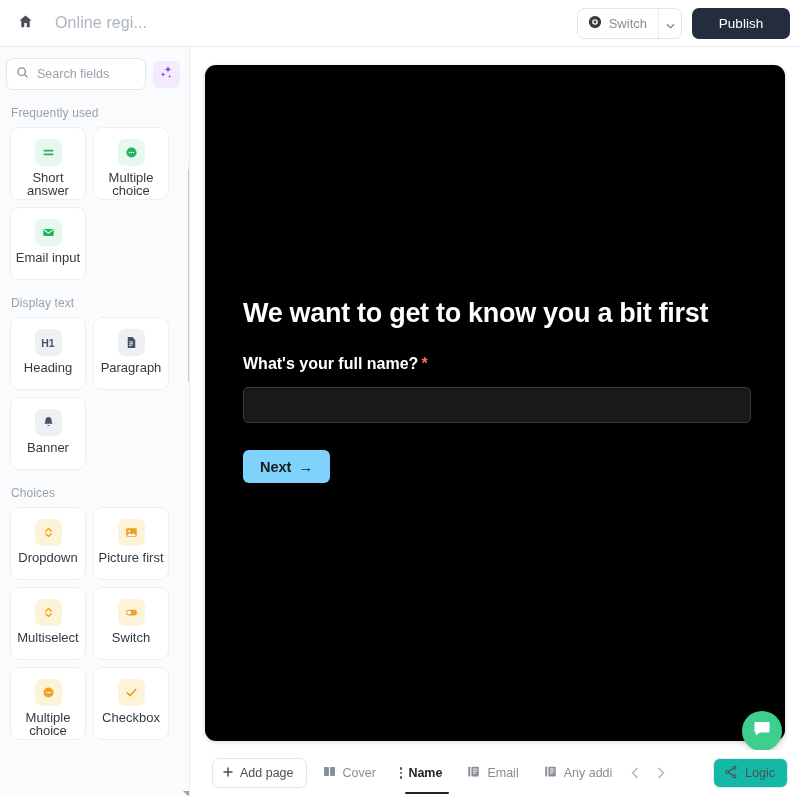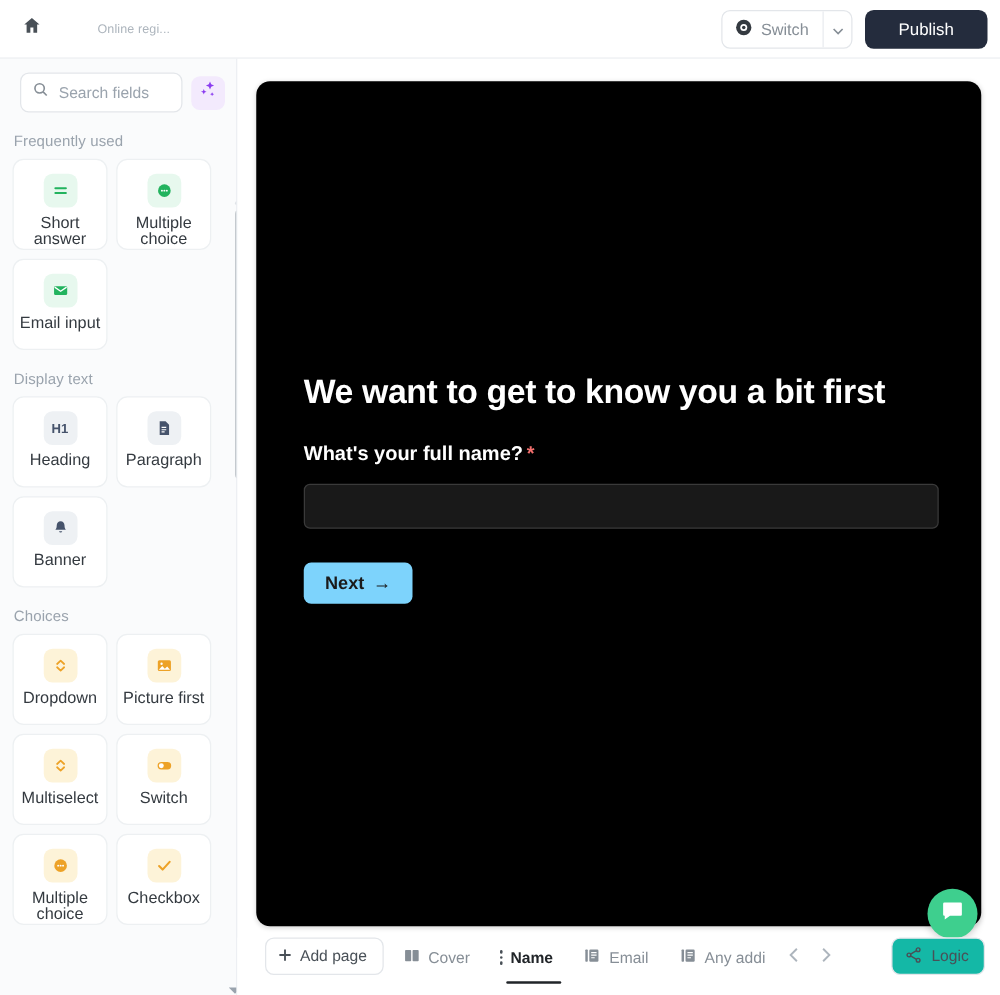--- a/index.html
+++ b/index.html
@@ -16,21 +16,21 @@
     position: absolute; top: 0; left: 0; width: 800px; height: 47px;
     background: #ffffff; border-bottom: 1px solid #e9ecef;
     display: flex; align-items: center;
   }
   .home-btn {
     width: 34px; height: 34px; margin-left: 8px;
     display: flex; align-items: center; justify-content: center;
     border-radius: 6px; cursor: pointer;
   }
   .doc-title {
-    margin-left: 36px; font-size: 10px; color: #adb5bd;
+    margin-left: 13px; font-size: 16px; color: #adb5bd;
     letter-spacing: .1px; white-space: nowrap;
   }
   .edit-select {
     position: absolute; left: 343px; top: 7px; width: 120px; height: 32px;
     background: #fff; border: 1px solid #e3e6ea; border-radius: 7px;
     display: flex; align-items: center; padding: 0 10px;
     cursor: pointer;
   }
   .edit-select .lbl { font-size: 13px; color: #495057; flex: 1; }
   .stepper { display: flex; flex-direction: column; align-items: center; gap: 2px; color:#868e96; }
@@ -55,21 +55,21 @@
   }
 
   
   .sidebar {
     position: absolute; left: 0; top: 47px; width: 190px; height: 749px;
     background: #fafbfc; border-right: 1px solid #e9ecef;
     overflow: hidden;
   }
   .search-row {
     display: flex; align-items: center; gap: 7px;
-    padding: 11px 9px 0 16px;
+    padding: 11px 9px 0 6px;
   }
   .search-box {
     flex: 1; height: 32px; background: #fff;
     border: 1px solid #e3e6ea; border-radius: 7px;
     display: flex; align-items: center; padding: 0 9px; gap: 8px;
   }
   .search-box input {
     border: none; outline: none; background: transparent;
     font-size: 12.5px; color: #495057; width: 100%;
     font-family: "Liberation Sans", sans-serif;
@@ -152,21 +152,21 @@
   .chat-launcher {
     position: absolute; right: 18px; bottom: 45px;
     width: 40px; height: 40px; border-radius: 50%;
     background: #3ecf8e; display: flex; align-items: center; justify-content: center;
     cursor: pointer; box-shadow: 0 2px 7px rgba(0,0,0,.2);
   }
 
   
   .bottombar {
     position: absolute; left: 190px; bottom: 0; width: 610px; height: 46px;
-    background: #fff; display: flex; align-items: flex-start; padding-left: 22px; gap: 0;
+    background: #fff; display: flex; align-items: center; padding-left: 22px; gap: 0;
   }
   .addpage-btn {
     height: 30px; padding: 0 12px 0 9px; background: #fff;
     border: 1px solid #e3e6ea; border-radius: 7px;
     display: flex; align-items: center; gap: 6px;
     font-size: 12.5px; color: #495057; cursor: pointer; white-space: nowrap;
   }
   .ptab {
     display: flex; align-items: center; gap: 6px;
     height: 32px; padding: 0 9px; margin-left: 6px;

